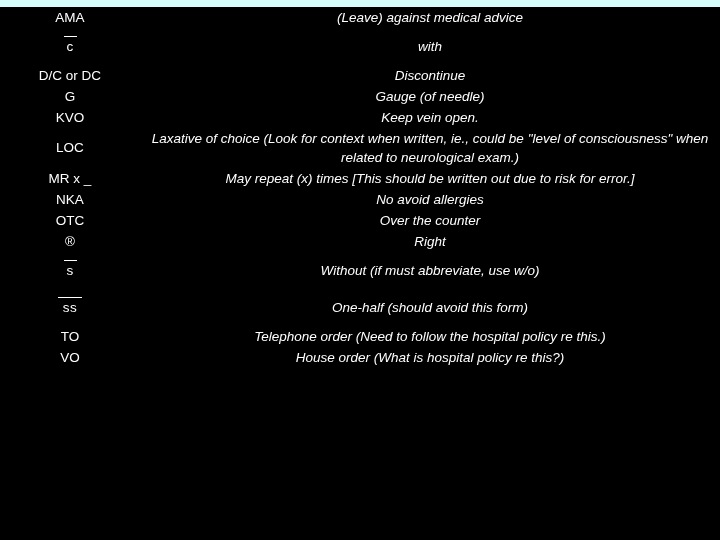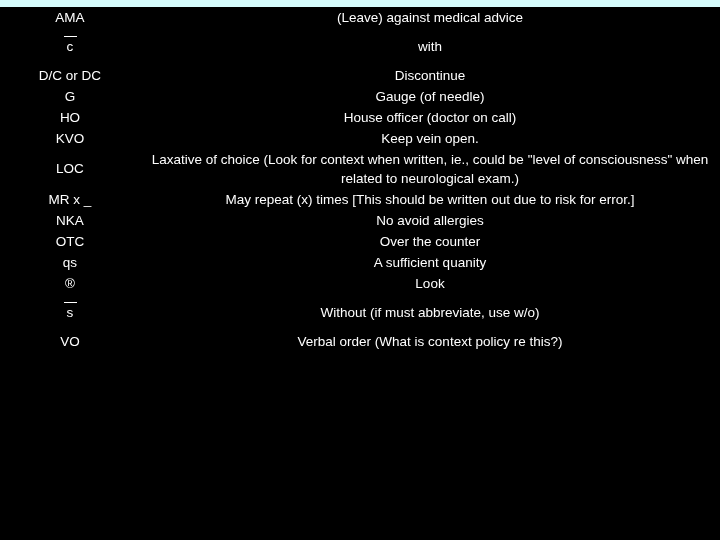--- a/index.html
+++ b/index.html
@@ -45,20 +45,21 @@
     line-height: 1.42;
     font-weight: normal;
   }
   td.col-abbrev {
     width: 140px;
   }
   td.col-meaning {
     width: 580px;
     padding-left: 2px;
     padding-right: 2px;
+    font-style: italic;
   }
   tr.row-compact td { height: 21px; }
   tr.row-tall td { height: 37px; }
   tr.row-double td { height: 40px; }
 
   
   .overbar-stack {
     display: inline-block;
     line-height: 1;
     text-align: center;
@@ -110,24 +111,20 @@
       <tr class="row-compact">
         <td class="col-abbrev"><span class="plain-text">D/C or DC</span></td>
         <td class="col-meaning"><span>Discontinue</span></td>
       </tr>
 
       <tr class="row-compact">
         <td class="col-abbrev"><span class="plain-text">G</span></td>
         <td class="col-meaning"><span>Gauge (of needle)</span></td>
       </tr>
 
-      <tr class="row-compact">
-        <td class="col-abbrev"><span class="plain-text">HO</span></td>
-        <td class="col-meaning"><span>House officer (doctor on call)</span></td>
-      </tr>
 
       <tr class="row-compact">
         <td class="col-abbrev"><span class="plain-text">KVO</span></td>
         <td class="col-meaning"><span>Keep vein open.</span></td>
       </tr>
 
       <tr class="row-double">
         <td class="col-abbrev"><span class="plain-text">LOC</span></td>
         <td class="col-meaning"><span>Laxative of choice (Look for context when written, ie., could be "level of consciousness" when related to neurological exam.)</span></td>
       </tr>
@@ -143,45 +140,54 @@
         <td class="col-abbrev"><span class="plain-text">NKA</span></td>
         <td class="col-meaning"><span>No avoid allergies</span></td>
       </tr>
 
 
       <tr class="row-compact">
         <td class="col-abbrev"><span class="plain-text">OTC</span></td>
         <td class="col-meaning"><span>Over the counter</span></td>
       </tr>
 
-      <tr class="row-compact">
-        <td class="col-abbrev"><span class="plain-text">qs</span></td>
-        <td class="col-meaning"><span>A sufficient quanity</span></td>
-      </tr>
 
 
       <tr class="row-compact">
         <td class="col-abbrev"><span class="plain-text">®</span></td>
-        <td class="col-meaning"><span>Look</span></td>
+        <td class="col-meaning"><span>Right</span></td>
       </tr>
 
       <tr class="row-tall">
         <td class="col-abbrev">
           <span class="overbar-stack">
             <span class="bar short"></span>
             <span class="glyph">s</span>
           </span>
         </td>
         <td class="col-meaning"><span>Without (if must abbreviate, use w/o)</span></td>
       </tr>
 
+      <tr class="row-tall">
+        <td class="col-abbrev">
+          <span class="overbar-stack">
+            <span class="bar wide"></span>
+            <span class="glyph">ss</span>
+          </span>
+        </td>
+        <td class="col-meaning"><span>One-half (should avoid this form)</span></td>
+      </tr>
 
+      <tr class="row-compact">
+        <td class="col-abbrev"><span class="plain-text">TO</span></td>
+        <td class="col-meaning"><span>Telephone order  (Need to follow the hospital policy re this.)</span></td>
+      </tr>
 
 
       <tr class="row-compact">
         <td class="col-abbrev"><span class="plain-text">VO</span></td>
-        <td class="col-meaning"><span>Verbal order  (What is context policy re this?)</span></td>
+        <td class="col-meaning"><span>House order  (What is hospital policy re this?)</span></td>
       </tr>
 
     </tbody>
   </table>
 
 </div>
 
 </body></html>

